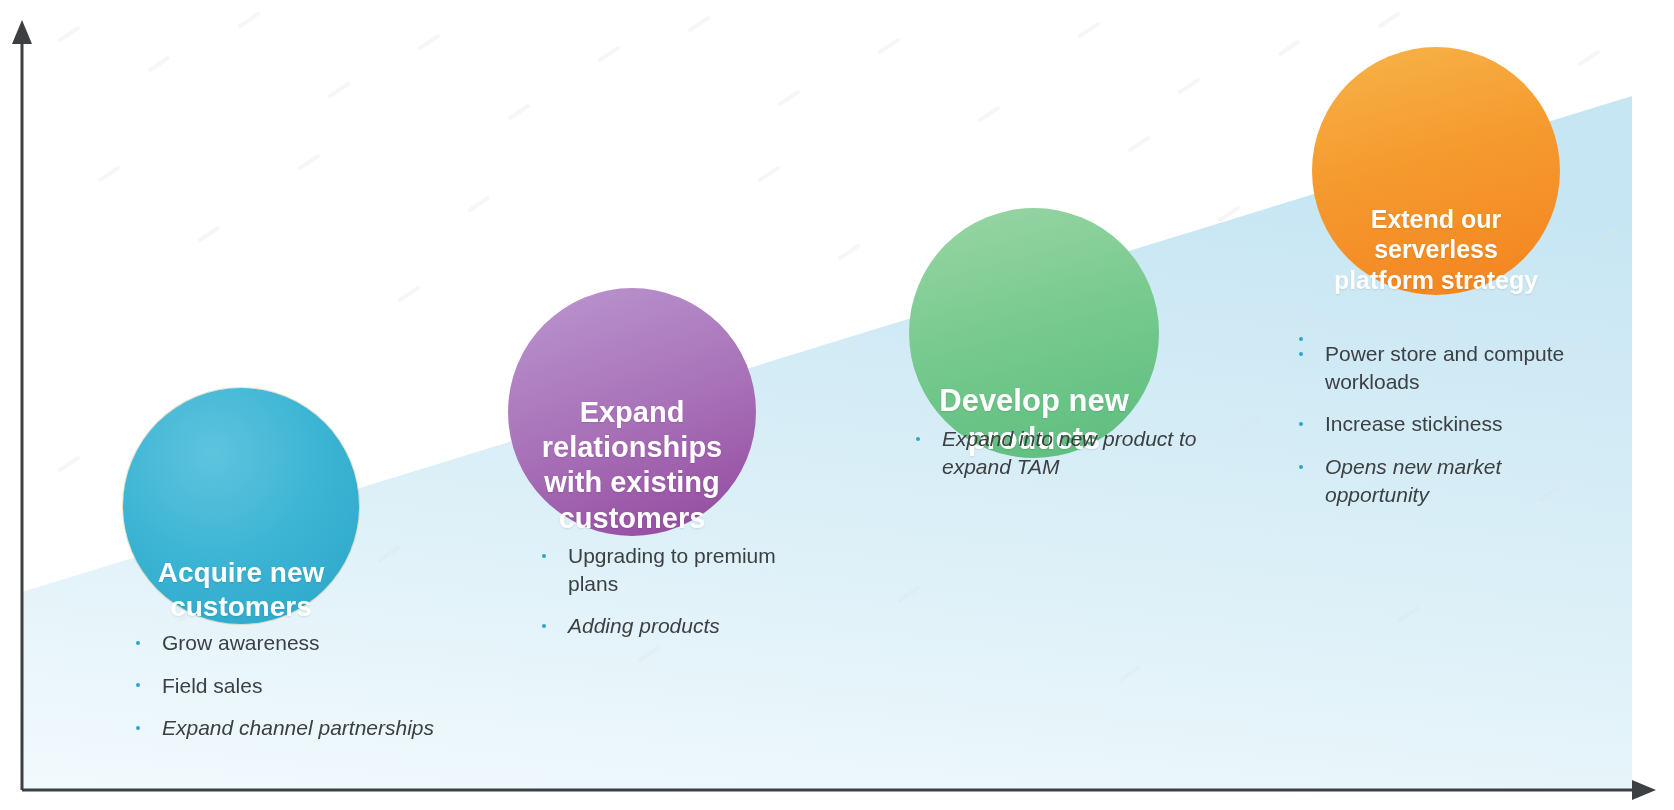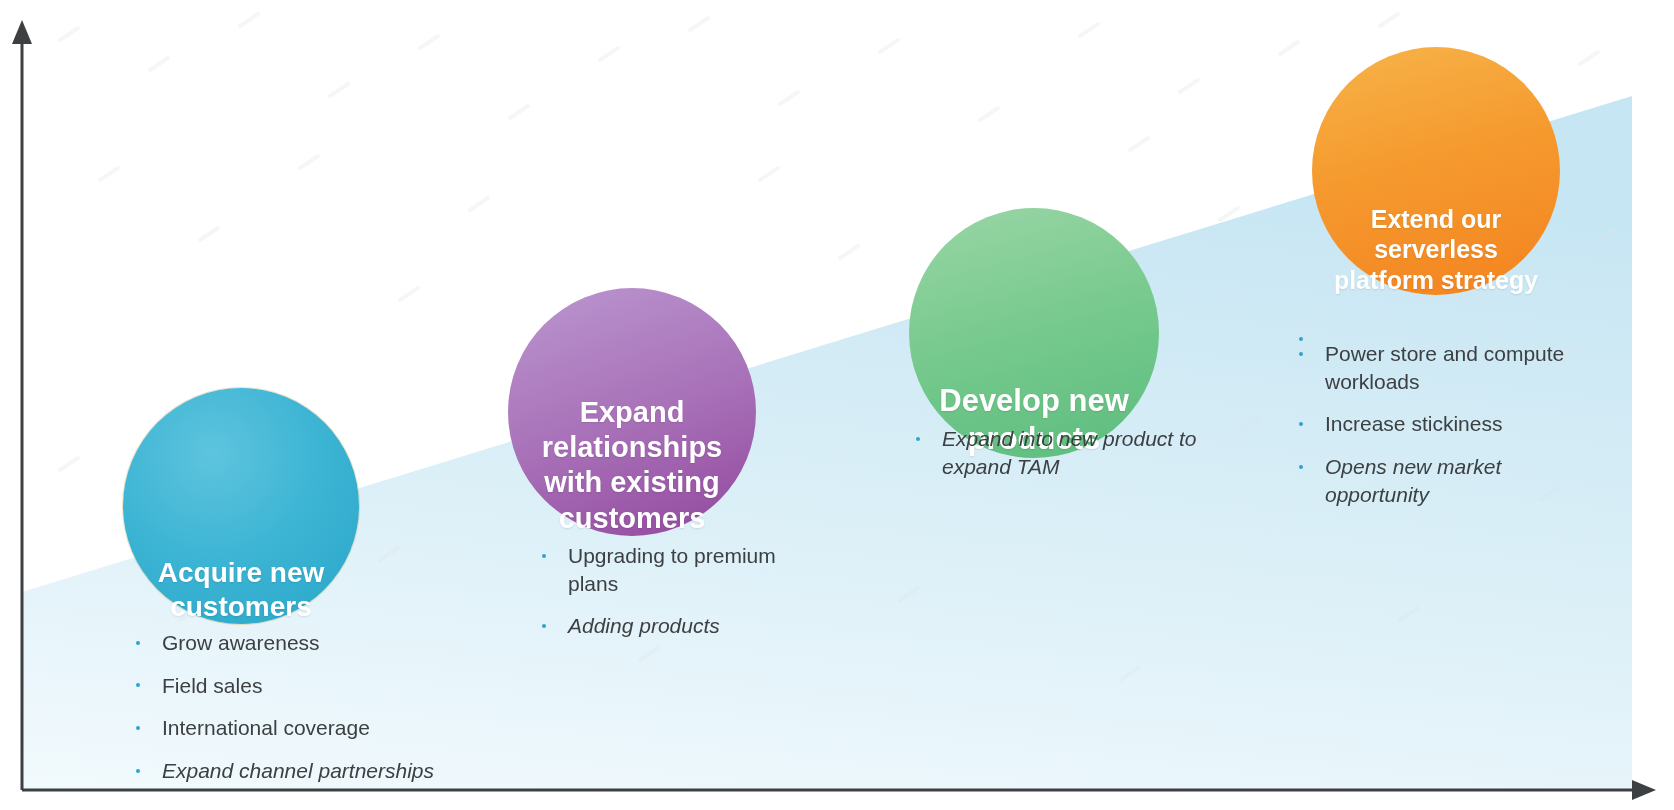--- a/index.html
+++ b/index.html
@@ -183,24 +183,20 @@
       <li>
         <span class="dot"></span>
         <span>Grow awareness</span>
       </li>
       <li>
         <span class="dot"></span>
         <span>Field sales</span>
       </li>
       <li>
         <span class="dot"></span>
-        <span>International coverage</span>
-      </li>
-      <li>
-        <span class="dot"></span>
         <span>Expand channel partnerships</span>
       </li>
     </ul>
   </div>
 
   <div class="stage">
     <div class="bubble purple" style="left:508px; top:288px; width:248px; height:248px; font-size:29px;">
       <span class="bubble-text">Expand relationships with existing customers</span>
     </div>
     <ul class="bullets" style="left:538px; top:530px; width:250px;margin-top:12px;">

